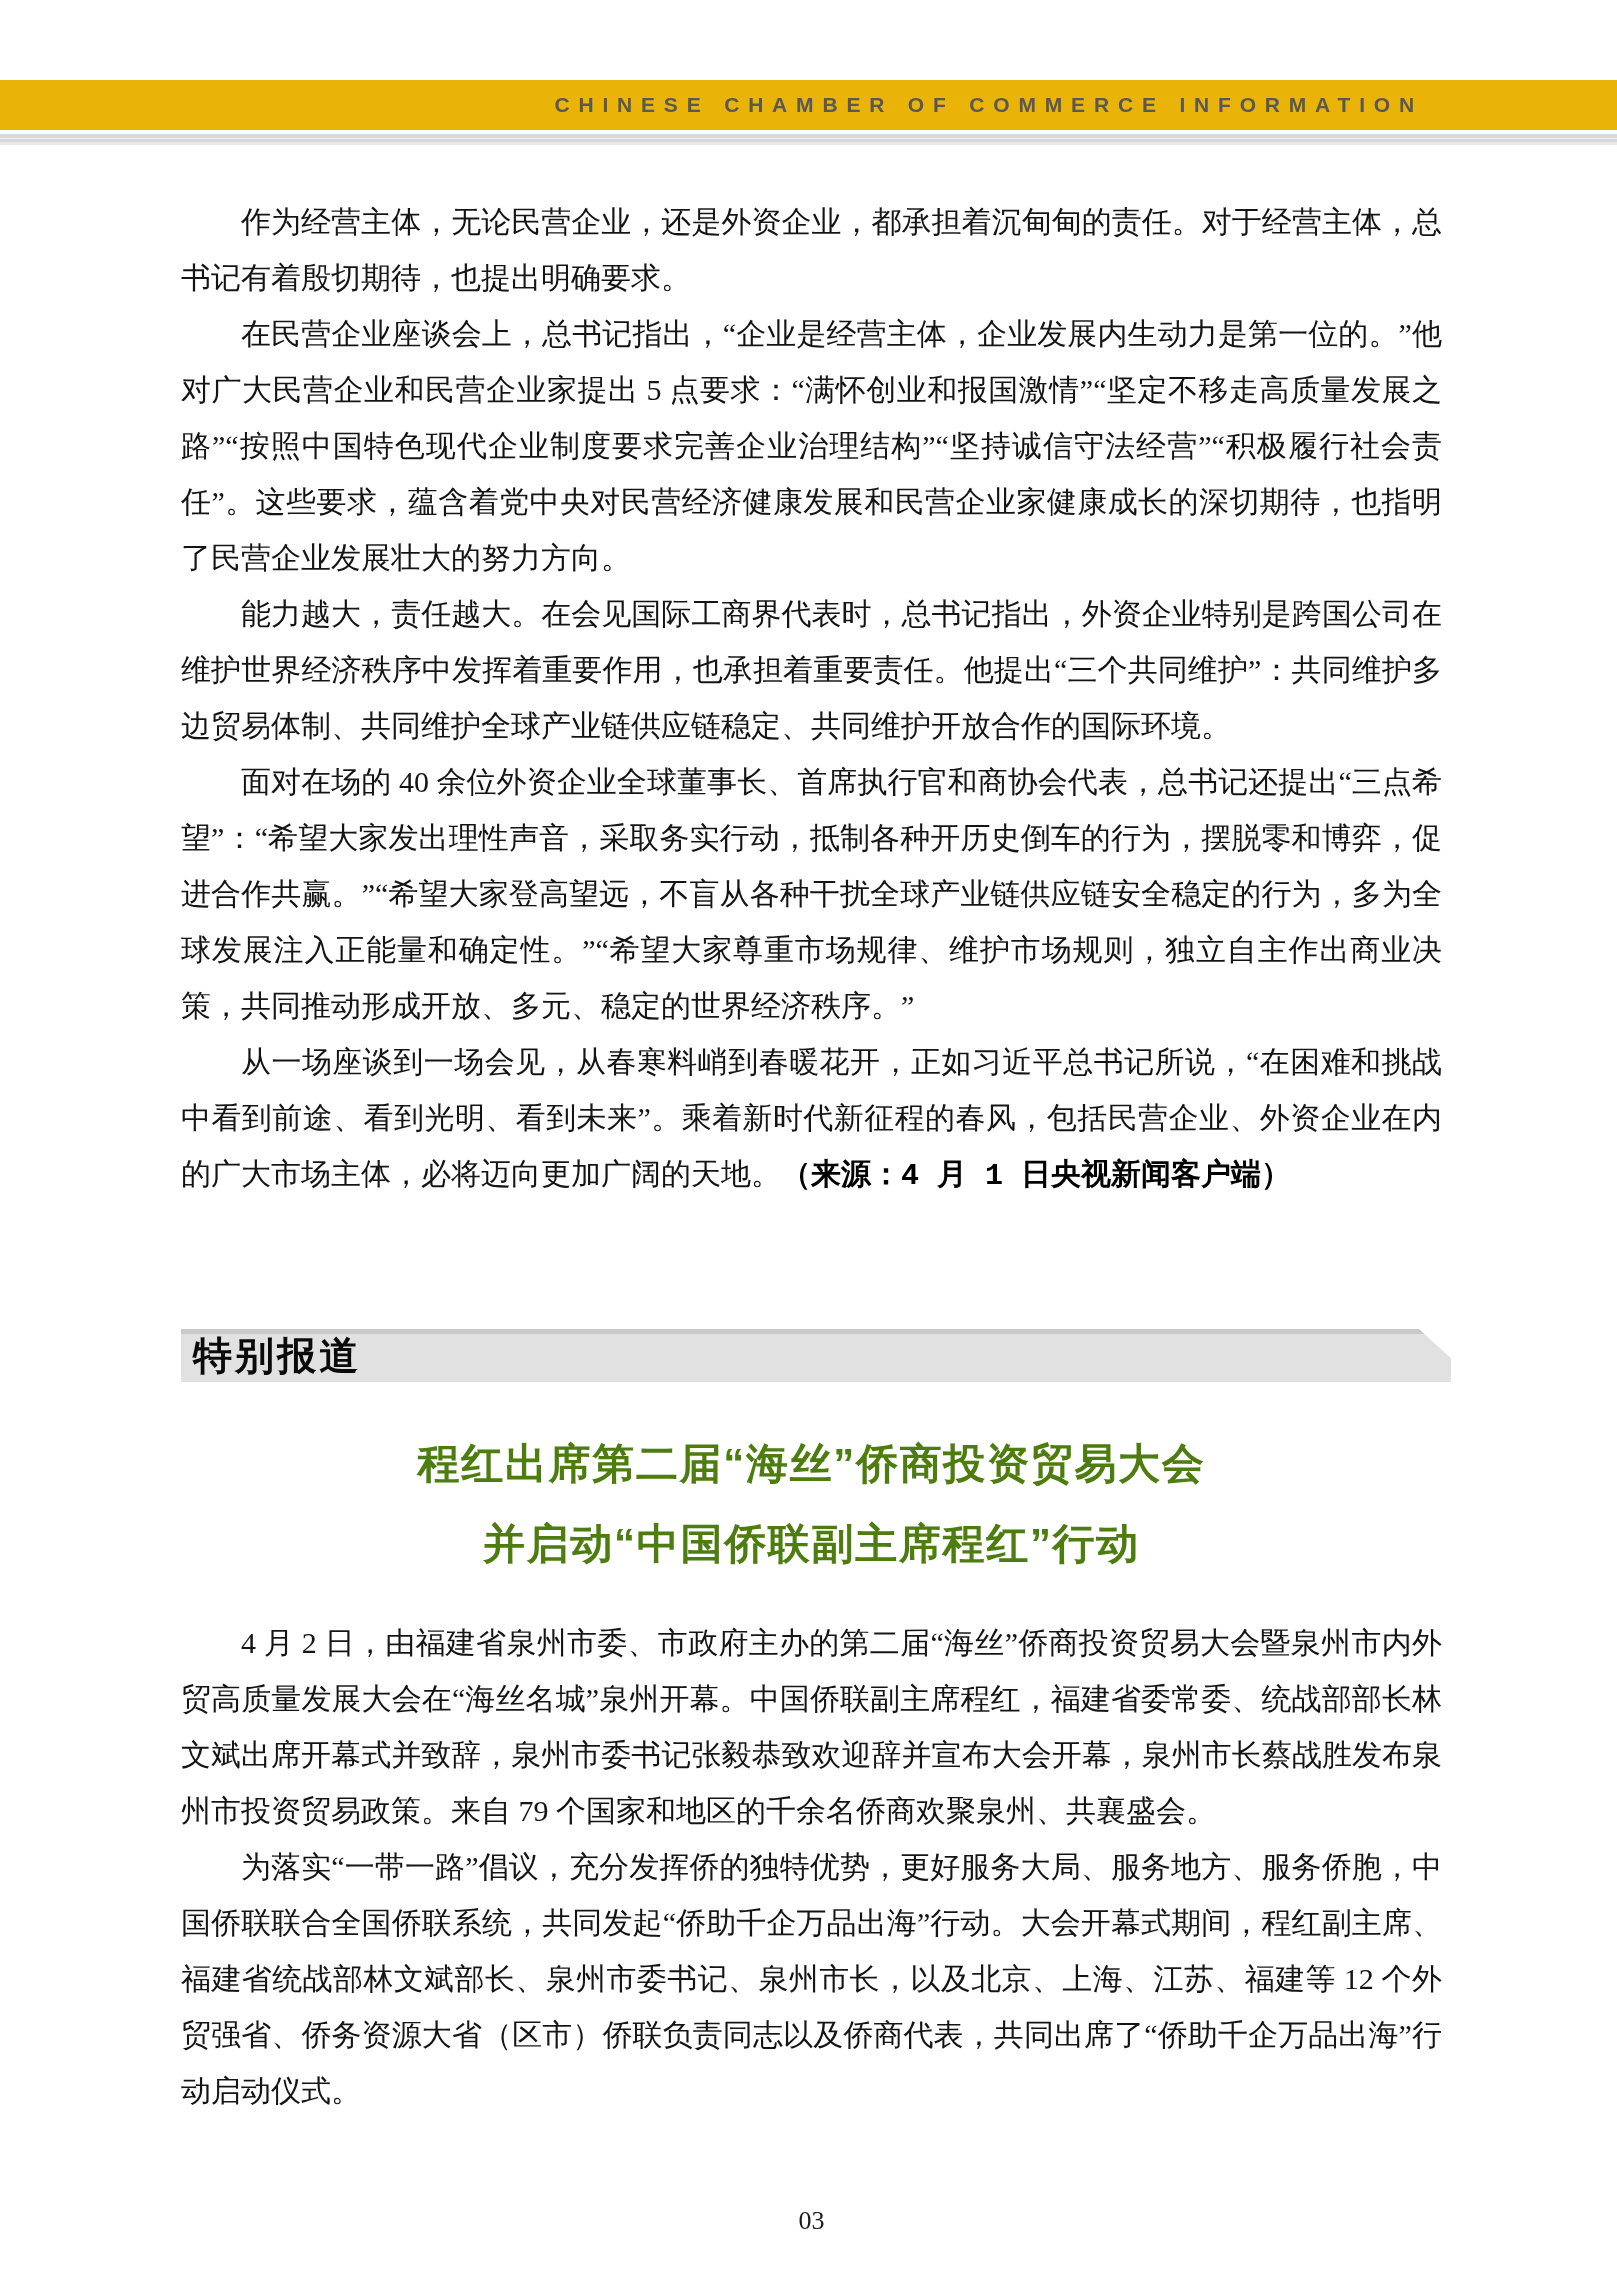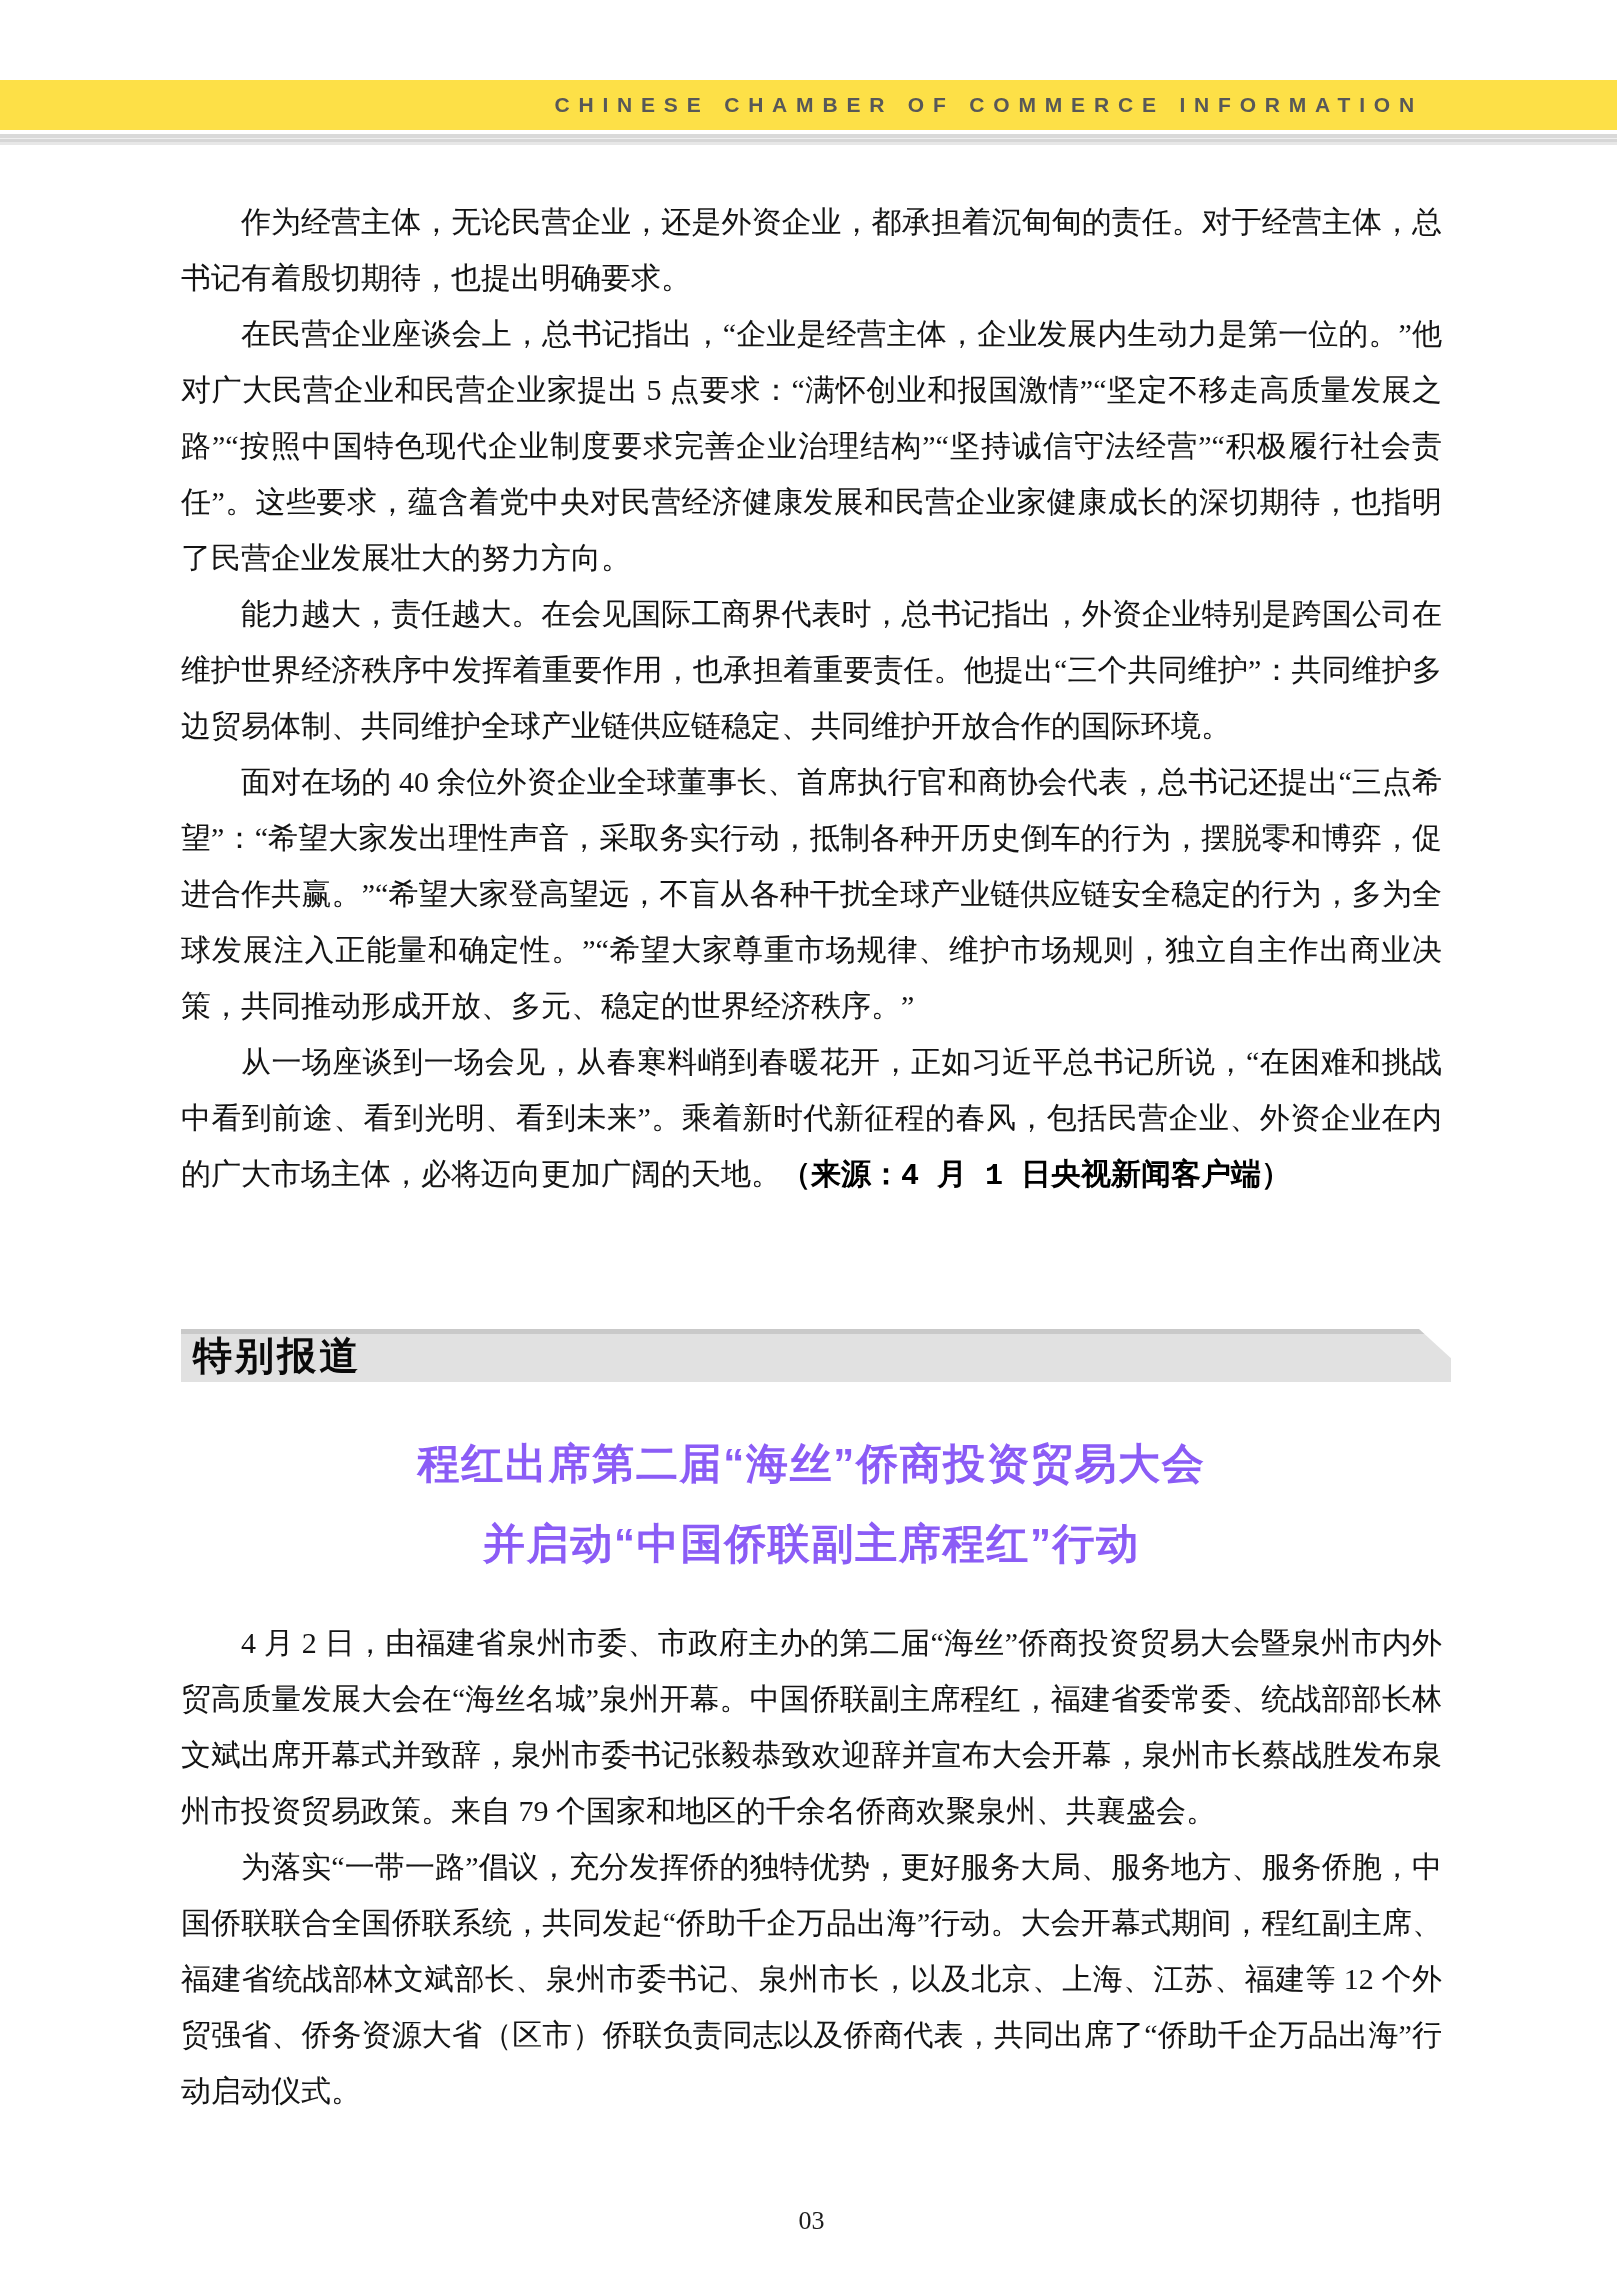--- a/index.html
+++ b/index.html
@@ -9,21 +9,21 @@
     overflow: hidden;
     font-family: "Liberation Serif", "DejaVu Serif", serif;
     color: #141414;
   }
 
   
   .banner {
     position: absolute;
     top: 80px; left: 0;
     width: 1617px; height: 50px;
-    background: #fde047;
+    background: #eab308;
     display: flex;
     align-items: center;
     justify-content: flex-end;
     box-sizing: border-box;
     padding-right: 194px;
   }
   .banner-text {
     font-family: "Liberation Sans", "DejaVu Sans", sans-serif;
     font-size: 21px;
     font-weight: 600;
@@ -85,21 +85,21 @@
   }
 
   
   .article-title {
     margin-top: 42px;
     text-align: center;
     font-family: "Liberation Sans", "DejaVu Sans", sans-serif;
     font-weight: bold;
     font-size: 42px;
     line-height: 80px;
-    color: #8b5cf6;
+    color: #4d7c0f;
     letter-spacing: 0.04em;
   }
 
   .article-2 { margin-top: 31px; }
 
   
   .page-number {
     margin-top: 84px;
     text-align: center;
     font-size: 26px;

